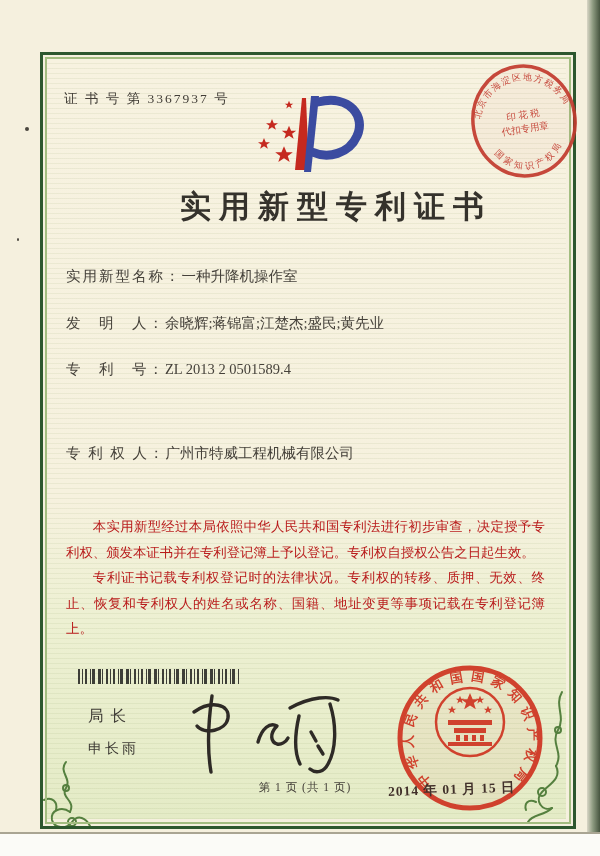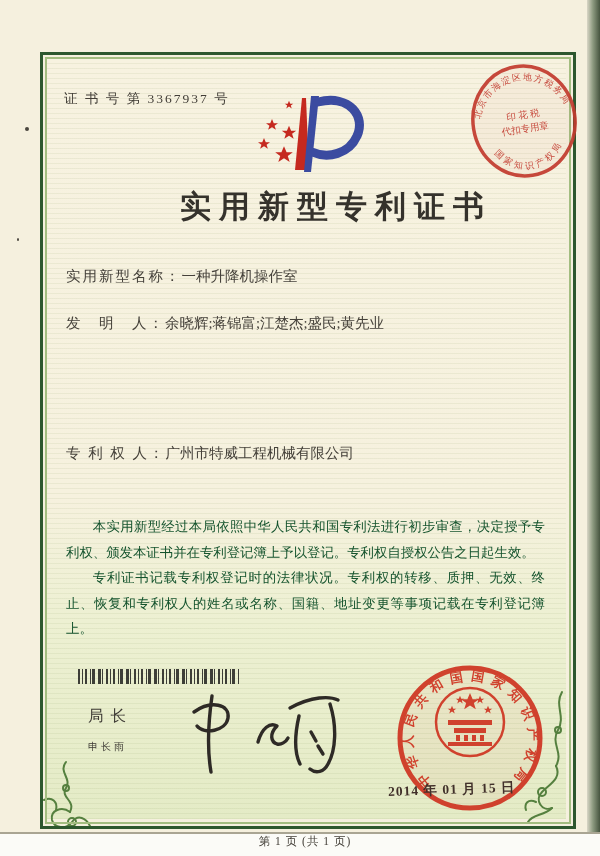--- a/index.html
+++ b/index.html
@@ -33,32 +33,32 @@
   .cert-number{left:64px;top:90px;font-size:13.5px;letter-spacing:2px;color:#413d36;}
   .cert-title{left:0;top:186px;width:600px;text-align:center;
     font-size:31px;font-weight:700;letter-spacing:8px;color:#35322c;margin-left:36px;}
 
   .field-row{left:66px;width:480px;font-size:14.5px;color:#45413a;white-space:nowrap;}
   .field-row .lbl{letter-spacing:2px;}
   .row-0{top:267px}.row-1{top:314px}.row-2{top:360px}
   .row-3{top:402px}.row-4{top:444px}.row-5{top:488px}
 
   .body-text{left:66px;top:514px;width:479px;font-size:13.4px;line-height:25.6px;
-    color:#14532d;text-align:justify;}
+    color:#b91c1c;text-align:justify;}
   .body-text p{margin:0;text-indent:2em;}
 
   .barcode{left:78px;top:669px;width:161px;height:15px;opacity:.85;
     background:
       repeating-linear-gradient(90deg,#20201e 0 2px,rgba(0,0,0,0) 2px 7px),
       repeating-linear-gradient(90deg,#20201e 0 1px,rgba(0,0,0,0) 1px 4px);}
 
   .signer-title{left:88px;top:706px;font-size:15.5px;letter-spacing:7px;color:#3c3933;text-align:right;}
-  .signer-name{left:88px;top:740px;font-size:10px;letter-spacing:3px;color:#3c3933;}
-
-  .page-footer{left:40px;top:834px;width:530px;text-align:center;
+  .signer-name{left:88px;top:740px;font-size:14px;letter-spacing:3px;color:#3c3933;}
+
+  .page-footer{left:40px;top:780px;width:530px;text-align:center;
     font-size:11.5px;letter-spacing:1px;color:#45413a;}
 
   .logo{left:242px;top:92px;width:130px;height:86px;}
   .tax-stamp{left:466px;top:60px;width:116px;height:122px;z-index:5;
     transform:rotate(-9deg);opacity:.92;}
   .office-seal{left:390px;top:660px;width:162px;height:162px;z-index:3;opacity:.93;}
   .seal-date{left:388px;top:780px;width:170px;font-size:13.5px;font-weight:700;
     letter-spacing:1px;color:#41302a;z-index:5;transform:rotate(-2deg);}
 
   .signature{left:178px;top:684px;width:170px;height:100px;z-index:3;}
@@ -120,20 +120,23 @@
     </svg>
   </div>
 
   <div class="abs cert-title">实用新型专利证书</div>
 
   <div class="abs field-row row-1">
     <span class="lbl">发　明　人：</span><span>余晓辉;蒋锦富;江楚杰;盛民;黄先业</span>
   </div>
   <div class="abs field-row row-0">
     <span class="lbl">实用新型名称：</span><span>一种升降机操作室</span>
+  </div>
+  <div class="abs field-row row-2">
+    <span class="lbl">专　利　号：</span><span>ZL 2013 2 0501589.4</span>
   </div>
   <div class="abs field-row row-4">
     <span class="lbl">专 利 权 人：</span><span>广州市特威工程机械有限公司</span>
   </div>
 
   <div class="abs body-text">
     <p>本实用新型经过本局依照中华人民共和国专利法进行初步审查，决定授予专利权、颁发本证书并在专利登记簿上予以登记。专利权自授权公告之日起生效。</p>
     <p>专利证书记载专利权登记时的法律状况。专利权的转移、质押、无效、终止、恢复和专利权人的姓名或名称、国籍、地址变更等事项记载在专利登记簿上。</p>
   </div>
 

